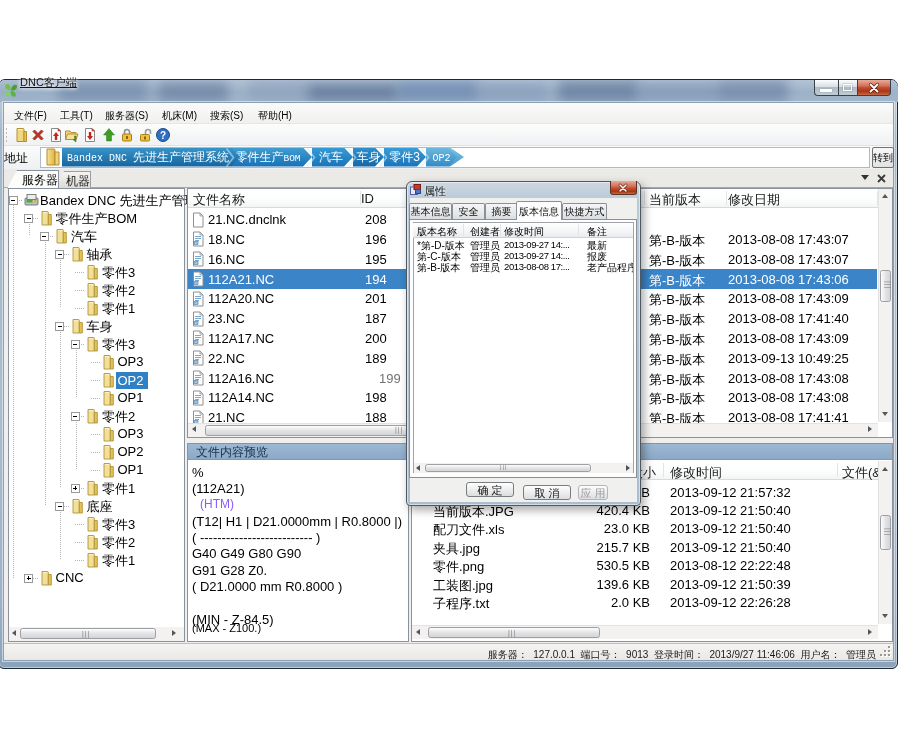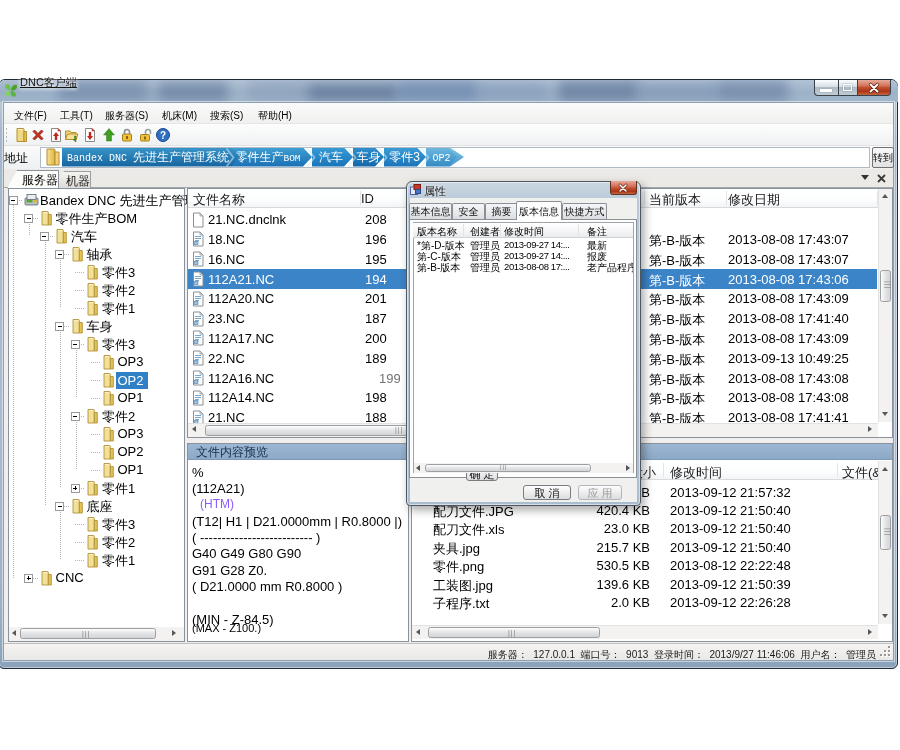--- a/index.html
+++ b/index.html
@@ -510,21 +510,21 @@
 <div class="abs" style="left:412px;top:461px;width:480px;height:19px;background:linear-gradient(180deg,#ffffff,#fcfdfd 60%,#f2f4f6);border-bottom:1px solid #d8dbde"></div>
 <div class="colsep" style="left:560px;top:463px;height:14px"></div>
 <div class="colsep" style="left:663px;top:463px;height:14px"></div>
 <div class="colsep" style="left:837px;top:463px;height:14px"></div>
 <div class="hdrcell" style="left:630px;top:464px">大小</div>
 <div class="hdrcell" style="left:670px;top:464px">修改时间</div>
 <div class="hdrcell" style="left:842px;top:464px">文件(&amp;I</div>
 <div class="cell" style="left:433px;top:484.5px">装配图.pdf</div>
 <div class="cell" style="left:560px;top:484.5px;width:90px;text-align:right">120.5 KB</div>
 <div class="cell" style="left:670px;top:484.5px">2013-09-12 21:57:32</div>
-<div class="cell" style="left:433px;top:502.9px">配刀文件.JPG</div>
+<div class="cell" style="left:433px;top:502.9px">当前版本.JPG</div>
 <div class="cell" style="left:560px;top:502.9px;width:90px;text-align:right">420.4 KB</div>
 <div class="cell" style="left:670px;top:502.9px">2013-09-12 21:50:40</div>
 <div class="cell" style="left:433px;top:521.3px">配刀文件.xls</div>
 <div class="cell" style="left:560px;top:521.3px;width:90px;text-align:right">23.0 KB</div>
 <div class="cell" style="left:670px;top:521.3px">2013-09-12 21:50:40</div>
 <div class="cell" style="left:433px;top:539.7px">夹具.jpg</div>
 <div class="cell" style="left:560px;top:539.7px;width:90px;text-align:right">215.7 KB</div>
 <div class="cell" style="left:670px;top:539.7px">2013-09-12 21:50:40</div>
 <div class="cell" style="left:433px;top:558.1px">零件.png</div>
 <div class="cell" style="left:560px;top:558.1px;width:90px;text-align:right">530.5 KB</div>
@@ -591,14 +591,14 @@
 <div class="dcell" style="left:587px;top:249.5px;z-index:65;width:46px;overflow:hidden">报废</div>
 <div class="dcell" style="left:417px;top:260.5px;z-index:65">第-B-版本</div>
 <div class="dcell" style="left:470px;top:260.5px;z-index:65">管理员</div>
 <div class="dcell" style="left:504px;top:260.5px;z-index:65;width:75px;overflow:hidden;font-size:9.5px;letter-spacing:-0.4px">2013-08-08 17:...</div>
 <div class="dcell" style="left:587px;top:260.5px;z-index:65;width:46px;overflow:hidden">老产品程序</div>
 <div class="sbtrack" style="left:413.5px;top:462.5px;width:219px;height:10px;z-index:65"></div>
 <div class="arr" style="left:416px;top:465px;border:3.5px solid transparent;border-right:4.5px solid #4f5255;border-left:none;z-index:66"></div>
 <div class="arr" style="left:626px;top:465px;border:3.5px solid transparent;border-left:4.5px solid #4f5255;border-right:none;z-index:66"></div>
 <div class="sbthumb" style="left:425px;top:463.5px;width:166px;height:8px;z-index:66"></div>
 <div class="grip3" style="left:500px;top:463.5px;z-index:67;font-size:6px">|||</div>
-<div class="btn" style="left:466px;top:466px;width:32px">确  定</div>
+<div class="btn" style="left:466px;top:482px;width:48px">确  定</div>
 <div class="btn" style="left:523px;top:484.5px;width:48px">取  消</div>
-<div class="btn" style="left:578px;top:484.5px;width:44px;color:#9b9b9b;border-color:#b3b5b8">应  用</div>
+<div class="btn" style="left:578px;top:484.5px;width:30px;color:#9b9b9b;border-color:#b3b5b8">应  用</div>
 </body></html>

